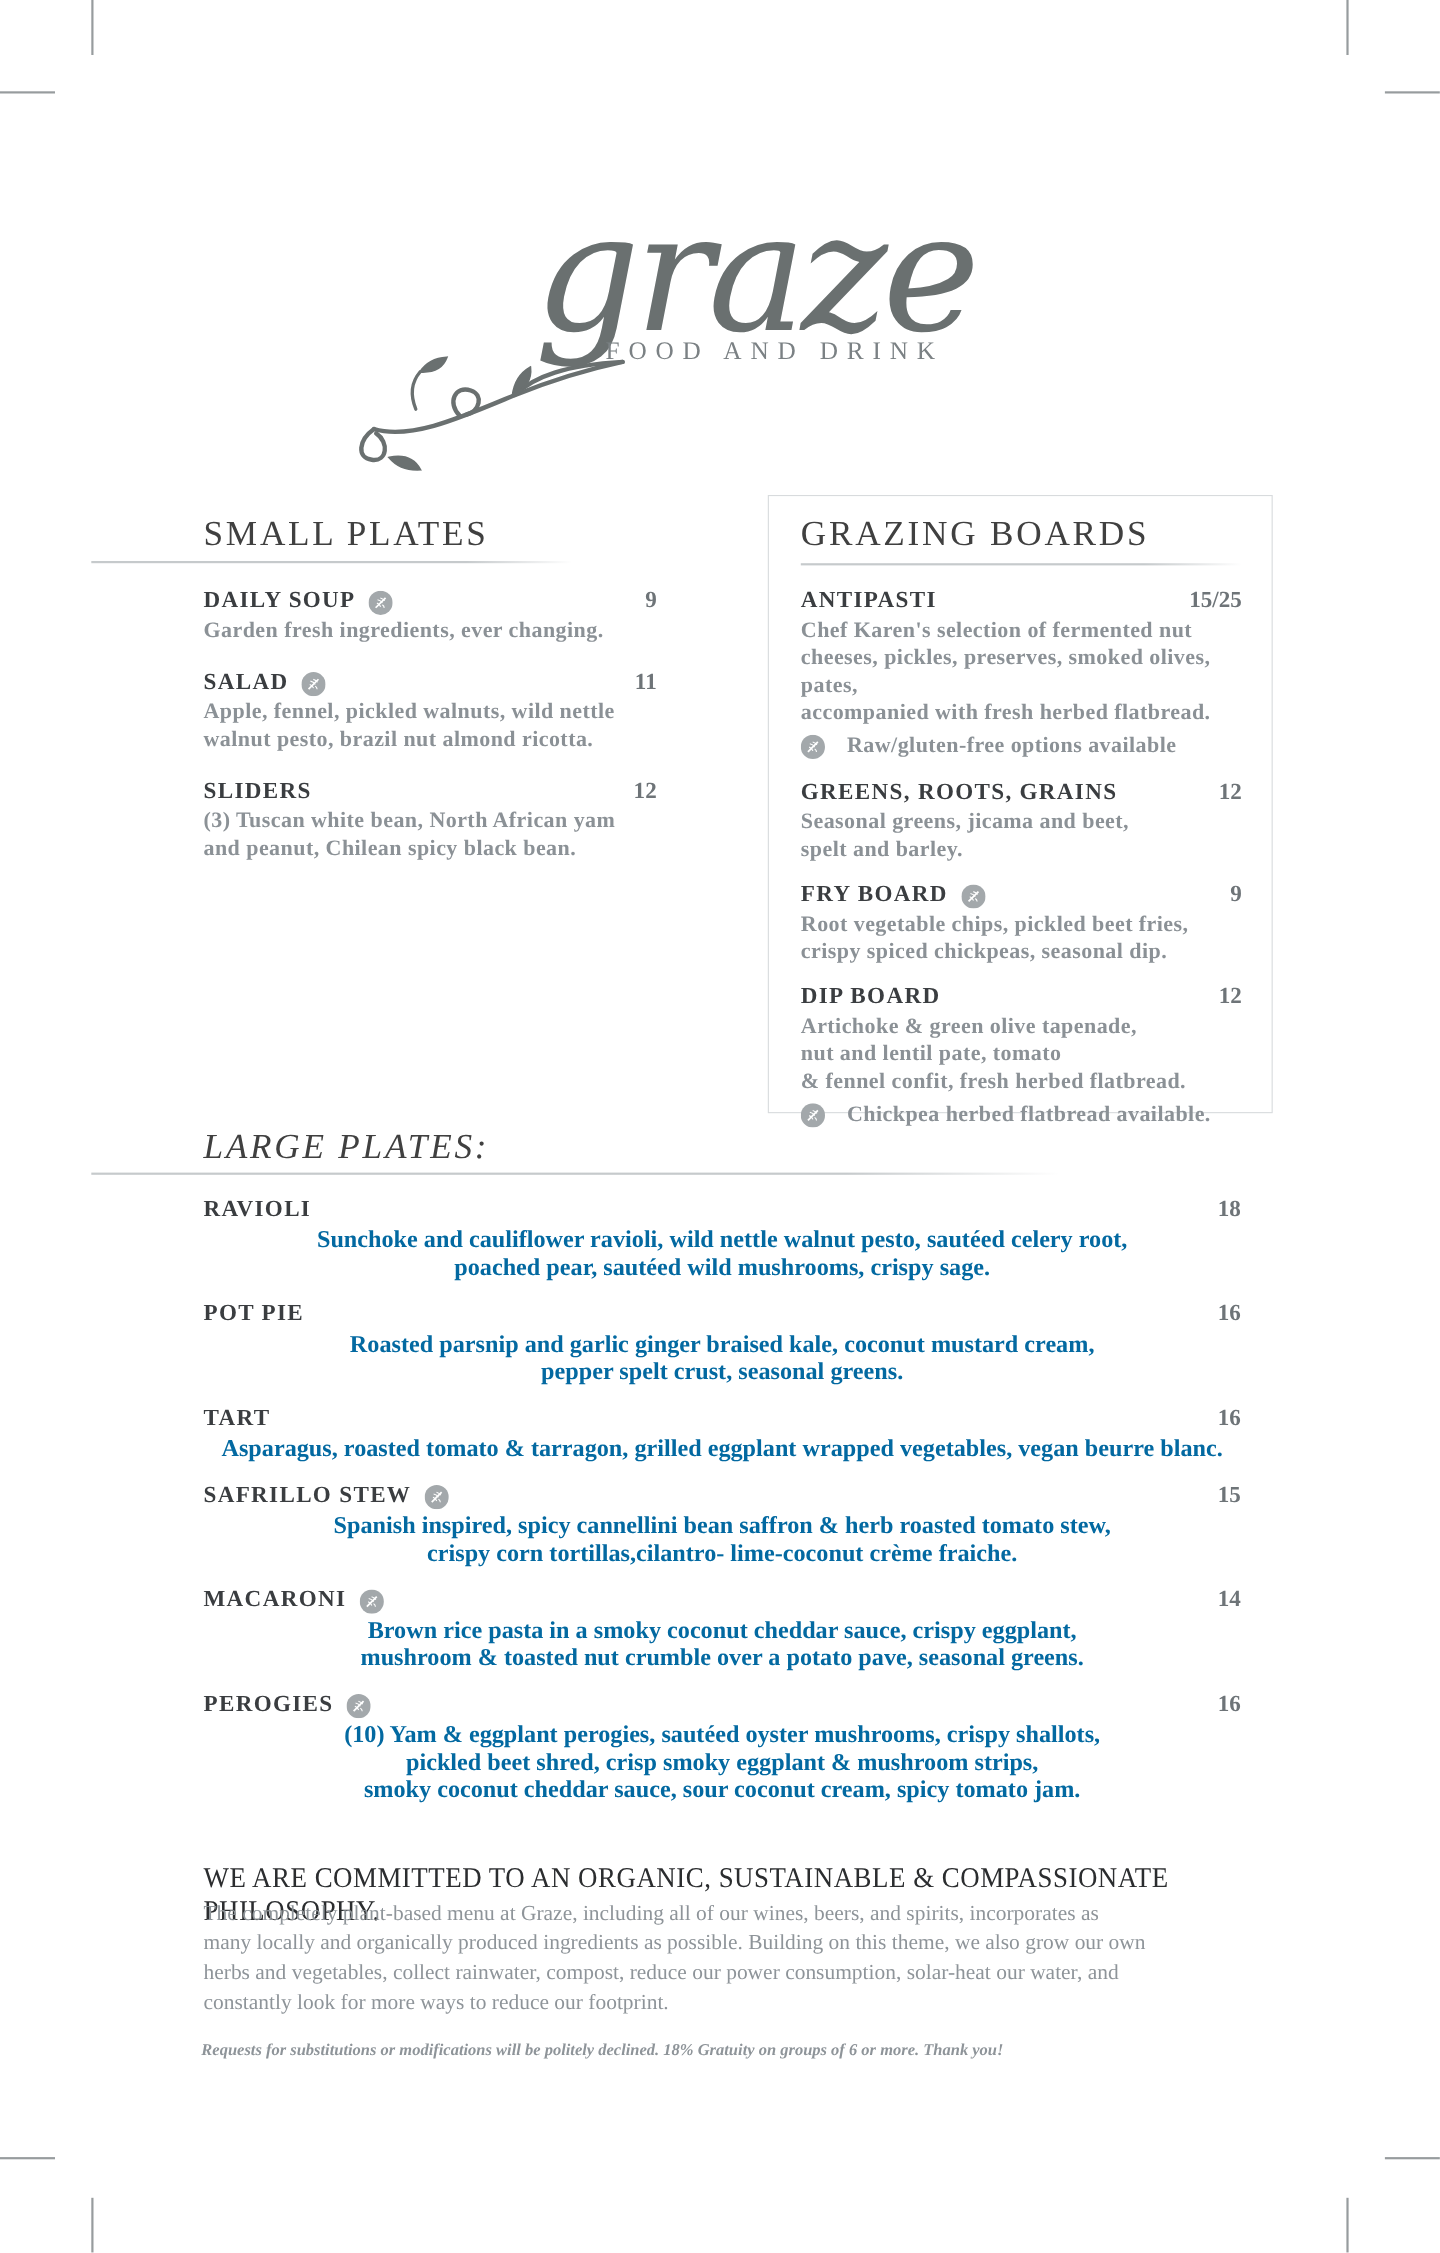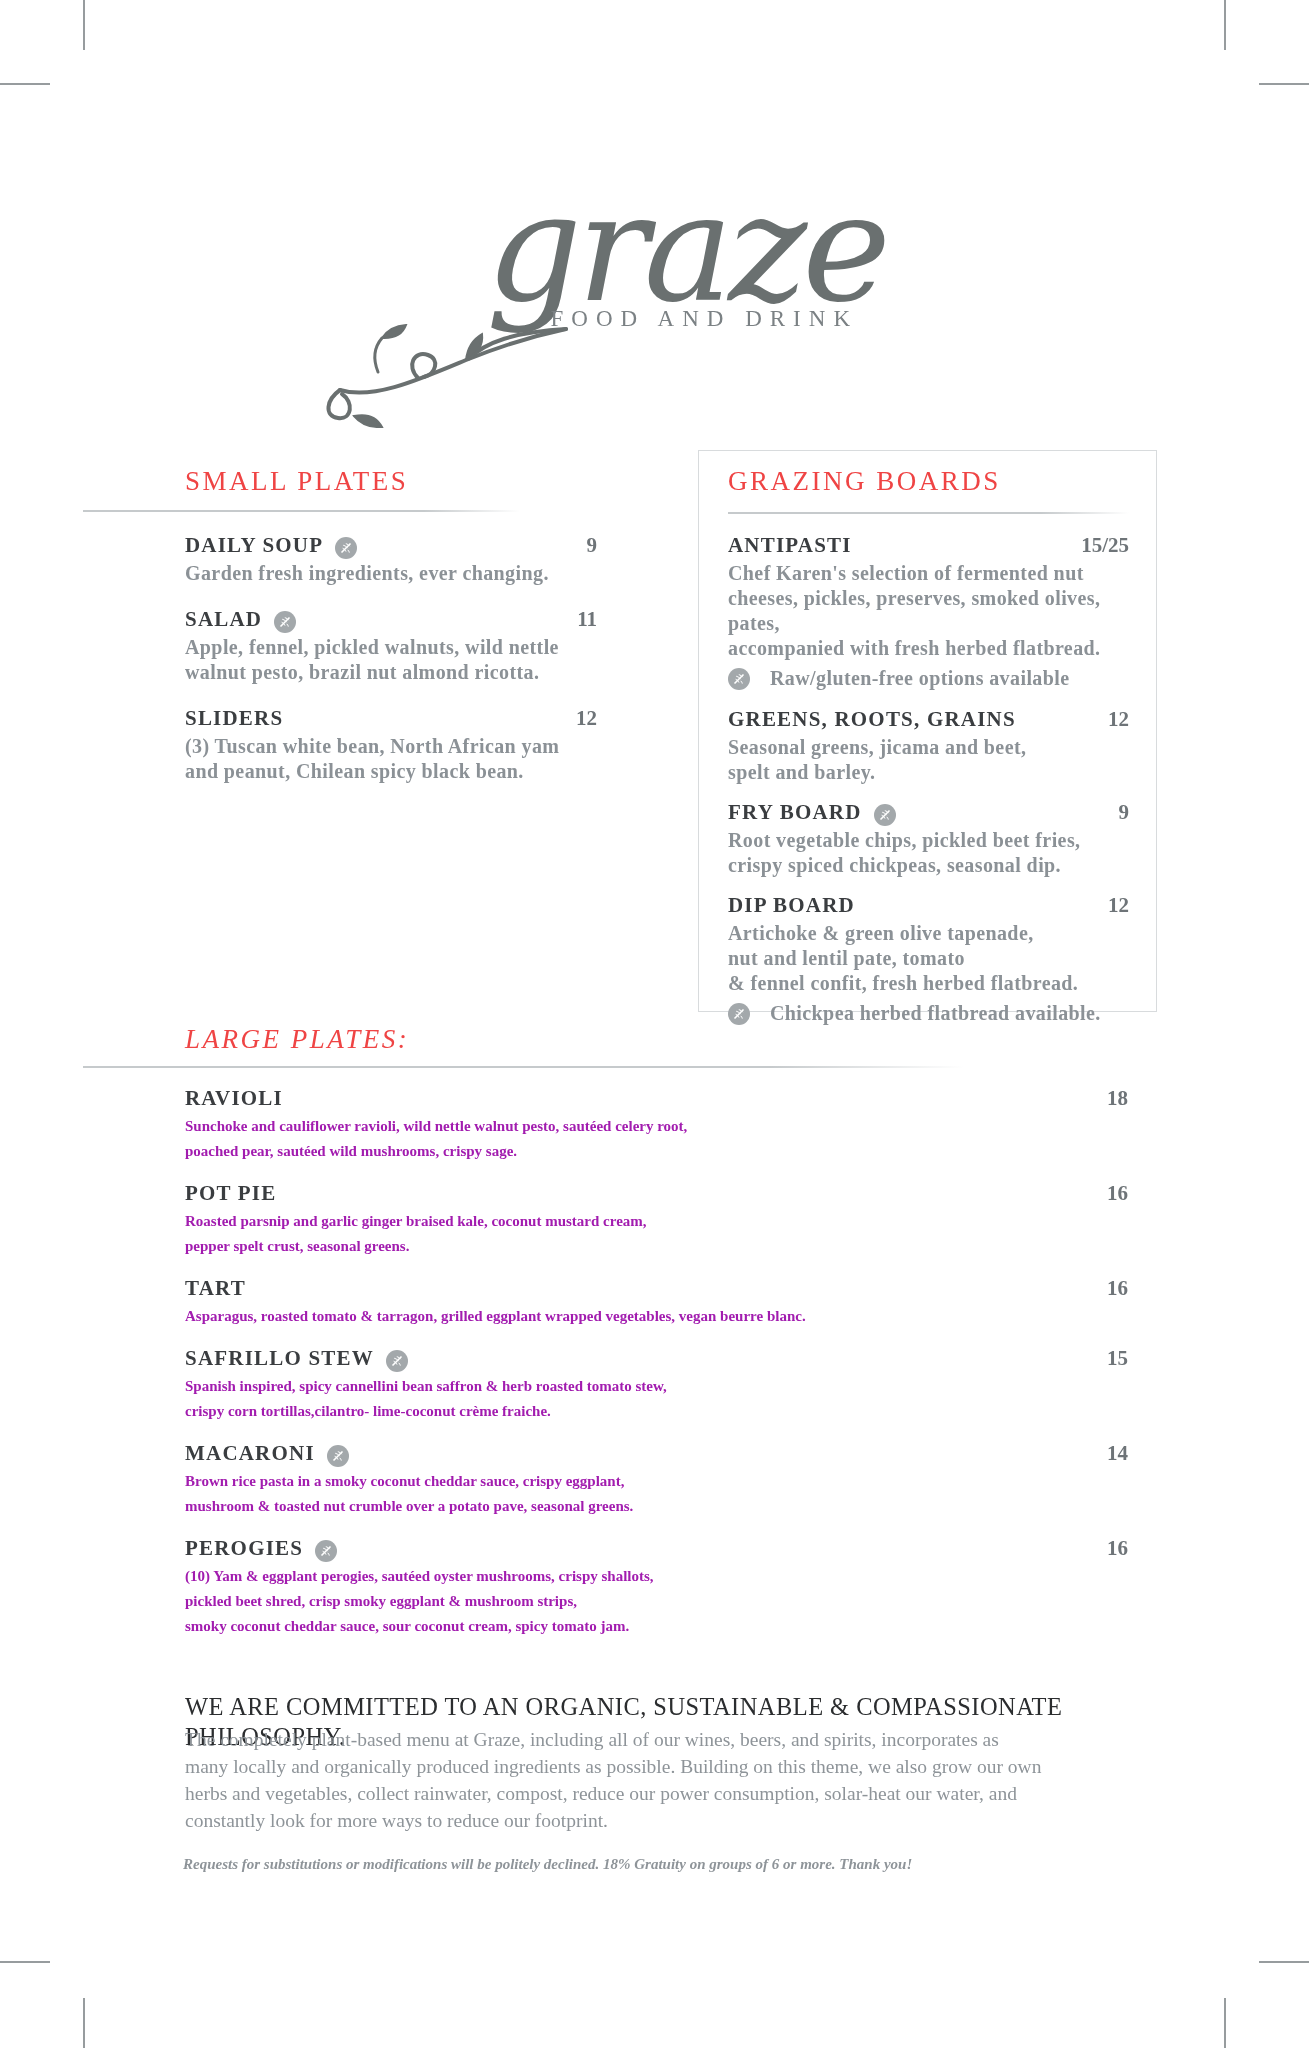--- a/index.html
+++ b/index.html
@@ -8,21 +8,21 @@
 
   
   .crop{position:absolute;background:#979c9e;}
   .crop.v{width:2px;height:50px;}
   .crop.h{width:50px;height:2px;}
 
   
   .logo{position:absolute;left:318px;top:128px;width:594px;height:300px;}
 
   
-  .sec-head{position:absolute;font-size:27px;letter-spacing:2.5px;color:#ef4444;font-weight:500;}
+  .sec-head{position:absolute;font-size:32px;letter-spacing:2.5px;color:#404040;font-weight:500;}
   .rule{position:absolute;height:2px;
         background:linear-gradient(to right,#c6cacc 0%,#c6cacc 78%,rgba(198,202,204,0) 100%);}
 
   
   .col{position:absolute;}
   .item{margin:0 0 16px 0;font-weight:bold;}
   .item-head{display:flex;align-items:baseline;}
   .item-name{font-size:21px;letter-spacing:1.2px;color:#3a3d40;}
   .item-price{margin-left:auto;font-size:21px;color:#6e7478;}
   .item-desc{font-size:20px;line-height:25px;letter-spacing:0.4px;color:#8b9196;
@@ -39,21 +39,21 @@
 
   
   .gbox{position:absolute;left:698px;top:450px;width:459px;height:562px;
         border:1px solid #d8dbdd;box-sizing:border-box;}
   #graze-col{left:728px;top:533px;width:401px;}
   #graze-col .item{margin-bottom:15px;}
 
   
   #large-col{left:185px;top:1086px;width:943px;}
   #large-col .item{margin-bottom:17px;}
-  #large-col .item-desc{font-size:15px;letter-spacing:0;color:#a21caf;}
+  #large-col .item-desc{font-size:22px;letter-spacing:0;color:#0369a1;text-align:center;}
 
   
   .footer-head{position:absolute;left:185px;top:1692px;width:960px;
                font-size:26px;letter-spacing:0.5px;color:#2b2d2f;
                transform:scaleX(0.94);transform-origin:left;}
   .footer-body{position:absolute;left:185px;top:1726px;width:1000px;
                font-size:19.5px;line-height:27px;color:#8e9499;white-space:pre-line;}
   .fine-print{position:absolute;left:183px;top:1856px;width:900px;
               font-style:italic;font-size:15px;color:#8e9499;font-weight:bold;}
 </style>

